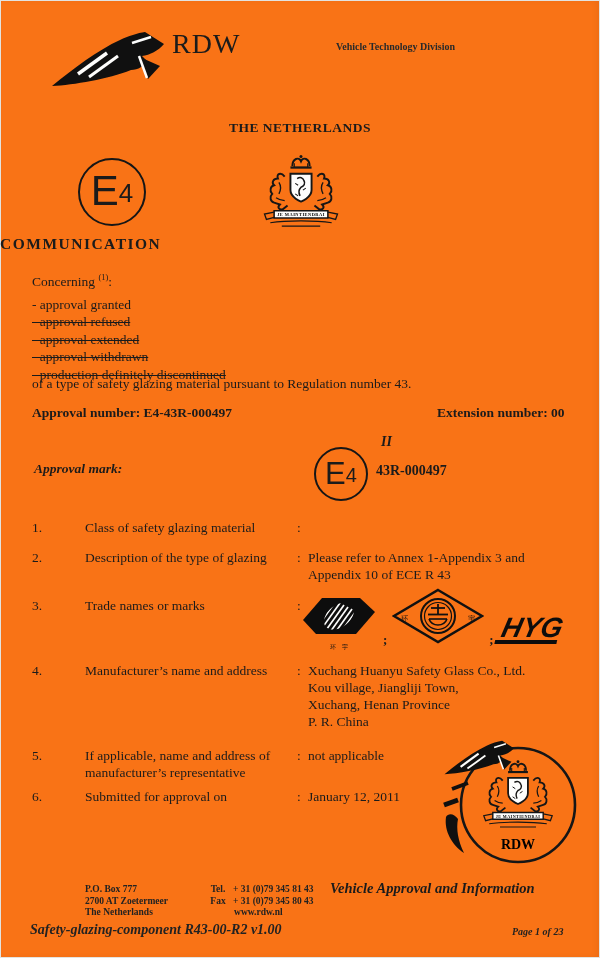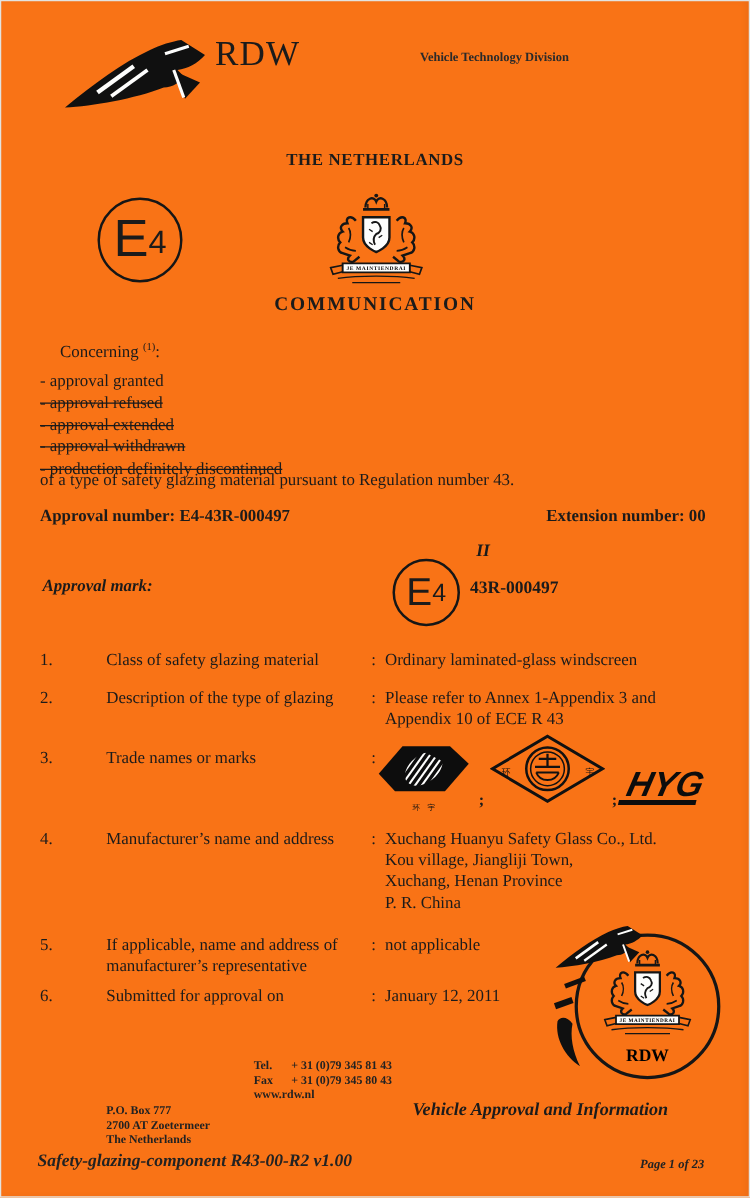--- a/index.html
+++ b/index.html
@@ -15,23 +15,23 @@
   .division{left:336px;top:41px;font-size:10px;font-weight:bold;color:#2a2a2a;}
   
   .e-badge{left:78px;top:158px;width:64px;height:64px;border:2.4px solid #161616;border-radius:50%;
     display:flex;align-items:center;justify-content:center;font-family:"Liberation Sans",sans-serif;}
   .e-badge .E{font-size:42px;line-height:1;margin-top:-3px;}
   .e-badge .N{font-size:26px;line-height:1;margin-top:2px;}
   
   .country{left:0;top:120px;width:600px;text-align:center;font-size:13.5px;font-weight:bold;letter-spacing:.5px;}
   .country-native{left:0;top:135px;width:600px;text-align:center;font-size:13px;letter-spacing:4.5px;}
   .coa-wrap{left:253px;top:152px;width:96px;height:80px;}
-  .doc-type{left:0;top:235px;width:600px;text-align:center;font-size:15.5px;font-weight:bold;letter-spacing:1.5px;}
-  
-  .concerning-h{left:48px;top:272px;font-size:13.5px;}
+  .doc-type{left:0;top:235px;width:600px;text-align:left;font-size:15.5px;font-weight:bold;letter-spacing:1.5px;}
+  
+  .concerning-h{left:32px;top:272px;font-size:13.5px;}
   .concerning-h sup{font-size:8.5px;}
   .concerning-list{left:32px;top:296px;font-size:13.5px;line-height:17.4px;}
   .strike{text-decoration:line-through;text-decoration-thickness:1.4px;}
   .closing{left:32px;top:376px;font-size:13.5px;}
   
   .appr-no{left:32px;top:405px;font-size:13.5px;font-weight:bold;}
   .ext-no{left:437px;top:405px;font-size:13.5px;font-weight:bold;}
   .mark-label{left:34px;top:461px;font-size:13.5px;font-weight:bold;font-style:italic;}
   .mark-class{left:381px;top:434px;font-size:14px;font-weight:bold;font-style:italic;}
   .mark-badge{left:314px;top:447px;width:50px;height:50px;border:2px solid #161616;border-radius:50%;
@@ -53,21 +53,21 @@
   .tm-sep{font-size:13px;font-weight:bold;padding:0 1px 2px 1px;}
   .d-char{position:absolute;font-size:7px;color:#111;top:26px;}
   .d-left{left:9px}.d-right{right:9px}
   .hyg{position:relative;margin-bottom:10px;margin-left:3px;transform:skewX(-13deg);}
   .hyg .txt{font-family:"Liberation Sans",sans-serif;font-weight:bold;font-style:italic;font-size:28px;line-height:24px;letter-spacing:0px;color:#0d0d0d;}
   .hyg .bar{position:absolute;left:-4px;bottom:-4px;width:62px;height:4.5px;background:#0d0d0d;}
   
   .stamp{left:434px;top:733px;width:156px;height:142px;}
   
   .f-addr{left:85px;top:884px;font-size:9.5px;line-height:11.5px;font-weight:bold;color:#222;}
-  .f-contact{left:203px;top:848px;font-size:9.5px;line-height:11.5px;font-weight:bold;color:#222;}
+  .f-contact{left:203px;top:884px;font-size:9.5px;line-height:11.5px;font-weight:bold;color:#222;text-align:center;}
   .f-contact .lbl{display:inline-block;width:30px;}
   .f-division{left:330px;top:880px;font-size:14.5px;font-weight:bold;font-style:italic;}
   .doc-ref{left:30px;top:922px;font-size:14px;font-style:italic;font-weight:bold;color:#222;}
   .page-num{left:512px;top:926px;font-size:10px;font-style:italic;font-weight:bold;color:#222;}
   svg text{font-family:"Liberation Serif",serif;}
 </style>
 </head>
 <body>
 
 <svg width="0" height="0" style="position:absolute" aria-hidden="true">
@@ -145,21 +145,20 @@
   <div class="abs mark-badge">
     <span class="E">E</span>
       <span class="N">4</span>
   </div>
   <div class="abs mark-code">43R-000497</div>
 
   <div class="row r1">
     <div class="no">1.</div>
     <div class="lab">Class of safety glazing material</div>
     <div class="col">:</div>
-    <div class="val">Ordinary laminated-glass windscreen</div>
   </div>
   <div class="row r2">
     <div class="no">2.</div>
     <div class="lab">Description of the type of glazing</div>
     <div class="col">:</div>
     <div class="val">Please refer to Annex 1-Appendix 3 and
 Appendix 10 of ECE R 43</div>
   </div>
   <div class="row r3">
     <div class="no">3.</div>

